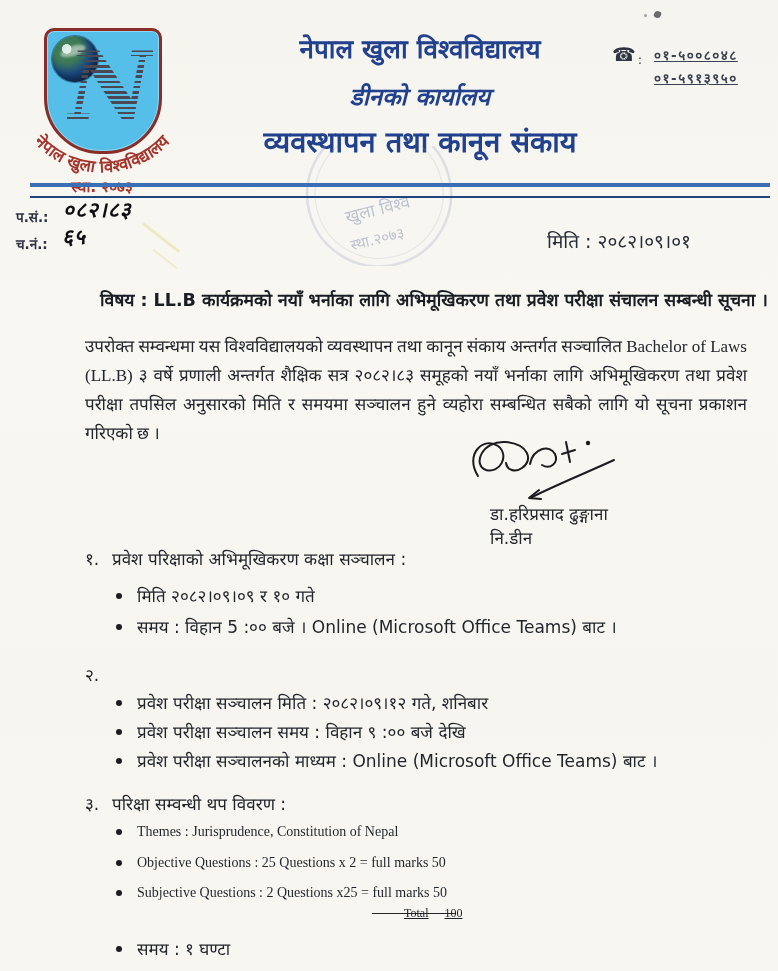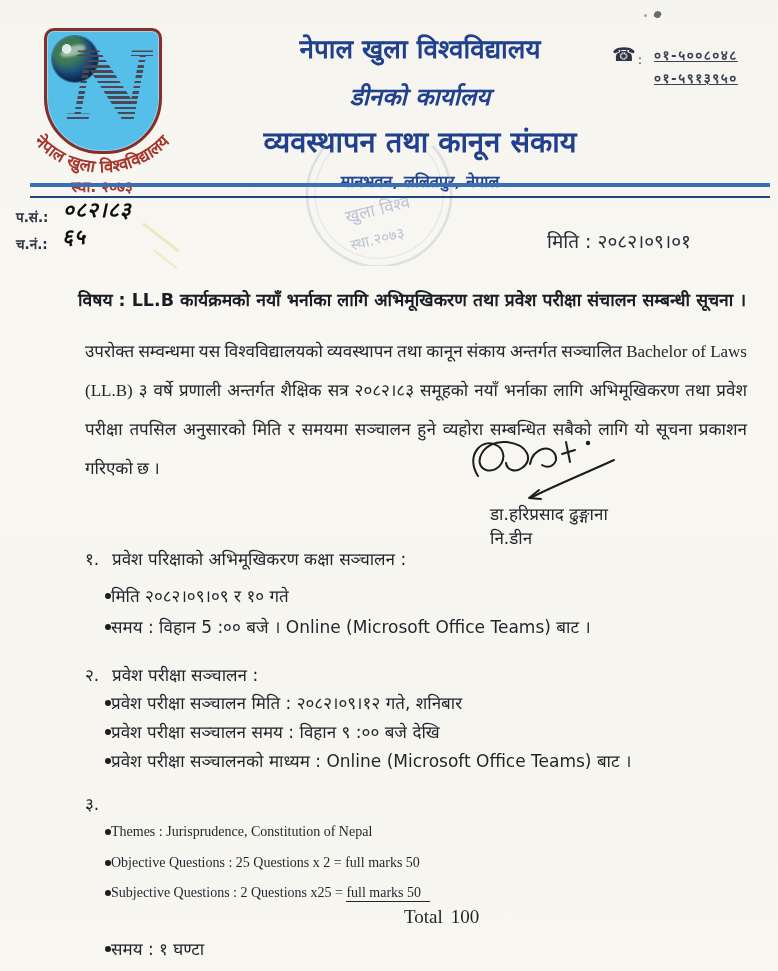--- a/index.html
+++ b/index.html
@@ -46,36 +46,36 @@
   .streak{position:absolute;left:138px;top:236px;width:46px;height:3px;background:rgba(222,214,120,.4);transform:rotate(38deg);}
   .streak2{position:absolute;left:150px;top:258px;width:30px;height:2px;background:rgba(222,214,120,.33);transform:rotate(38deg);}
   
   .meta-row{position:absolute;left:16px;font-size:13.5px;color:#2c3242;font-weight:bold;}
   .meta-ref{top:200px;}
   .meta-disp{top:227px;}
   .hand{display:inline-block;font-size:21px;font-weight:bold;color:#0e0e10;transform:skewX(-12deg);
         margin-left:12px;position:relative;top:-5px;letter-spacing:1px;}
   .date-line{position:absolute;left:547px;top:228px;font-size:19px;color:#262c36;white-space:nowrap;}
   
-  .subject{position:absolute;left:78px;top:287px;width:690px;font-size:17.5px;font-weight:bold;color:#191d24;white-space:nowrap;}
-  .body-par{position:absolute;left:85px;top:332px;width:662px;font-size:17px;line-height:39px;
+  .subject{position:absolute;left:78px;top:287px;width:690px;font-size:17.5px;font-weight:bold;color:#191d24;white-space:nowrap;text-align:right;}
+  .body-par{position:absolute;left:85px;top:332px;width:662px;font-size:17px;line-height:29px;
         text-align:justify;color:#22262c;font-family:"Liberation Serif","DejaVu Sans",serif;}
   
   .sig-svg{position:absolute;left:438px;top:432px;width:210px;height:78px;}
   .sig-name{position:absolute;left:490px;top:502px;font-size:17px;color:#23272d;white-space:nowrap;}
   .sig-title{position:absolute;left:490px;top:526px;font-size:17px;color:#23272d;}
   
   .srow{position:absolute;left:85px;display:flex;gap:9px;font-size:17px;color:#1e2228;white-space:nowrap;}
   .srow .num{min-width:18px;}
-  .brow{position:absolute;left:105px;display:flex;align-items:center;gap:0;font-size:17px;color:#1f232a;white-space:nowrap;}
+  .brow{position:absolute;left:116px;display:flex;align-items:center;gap:15px;font-size:17px;color:#1f232a;white-space:nowrap;}
   .dot{flex:none;width:6px;height:6px;border-radius:50%;background:#1d1d1f;}
   .latin{font-family:"Liberation Serif","DejaVu Sans",serif;font-size:14px;}
-  .und{border-bottom:1.6px solid #26262a;padding-right:9px;padding-bottom:1px;}
+  .und{border-bottom:1.6px solid #26262a;padding-right:9px;padding-bottom:13px;}
   .total-row{position:absolute;left:404px;top:906px;font-family:"Liberation Serif","DejaVu Serif",serif;
-        font-size:19px;color:#1e2228;display:flex;gap:8px;}
+        font-size:12px;color:#1e2228;display:flex;gap:16px;text-decoration:underline;}
 </style>
 </head>
 <body>
 
 <div class="page">
 
   <div class="smudge">
       <i class="a"></i>
       <i class="b"></i>
     </div>
@@ -93,21 +93,20 @@
         <textPath href="#arcp" startOffset="50%" text-anchor="middle">नेपाल खुला विश्वविद्यालय</textPath>
       </text>
     </svg>
     <div class="logo-est">स्था: २०७३</div>
   </div>
 
   <div class="hdr-center">
     <div class="hdr-line1">नेपाल खुला विश्वविद्यालय</div>
     <div class="hdr-line2">डीनको कार्यालय</div>
     <div class="hdr-line3">व्यवस्थापन तथा कानून संकाय</div>
-    <div class="hdr-line4">मानभवन, ललितपुर, नेपाल</div>
   </div>
 
   <div class="phones">
     <span class="tel-icon">☎</span>
     <span class="tel-colon">:</span>
     <div class="phone-list">
       <div>०१-५००८०४८</div>
       <div>०१-५९१३९५०</div>
     </div>
   </div>
@@ -160,37 +159,37 @@
     <span class="dot"></span>
     <span>मिति २०८२।०९।०९ र १० गते</span>
   </div>
   <div class="brow" style="top:615px">
     <span class="dot"></span>
     <span>समय : विहान 5 :०० बजे । Online (Microsoft Office Teams) बाट ।</span>
   </div>
 
   <div class="srow" style="top:663px">
     <span class="num">२.</span>
-    <span>प्रवेश परीक्षा सञ्चालन :</span>
   </div>
   <div class="brow" style="top:691px">
     <span class="dot"></span>
     <span>प्रवेश परीक्षा सञ्चालन मिति : २०८२।०९।१२ गते, शनिबार</span>
   </div>
   <div class="brow" style="top:720px">
     <span class="dot"></span>
     <span>प्रवेश परीक्षा सञ्चालन समय : विहान ९ :०० बजे देखि</span>
   </div>
   <div class="brow" style="top:749px">
     <span class="dot"></span>
     <span>प्रवेश परीक्षा सञ्चालनको माध्यम : Online (Microsoft Office Teams) बाट ।</span>
   </div>
 
   <div class="srow" style="top:792px">
     <span class="num">३.</span>
+    <span>परिक्षा सम्वन्धी थप विवरण :</span>
   </div>
   <div class="brow" style="top:824px">
     <span class="dot"></span>
     <span class="latin">Themes : Jurisprudence, Constitution of Nepal</span>
   </div>
   <div class="brow" style="top:855px">
     <span class="dot"></span>
     <span class="latin">Objective Questions : 25 Questions x 2 = full marks 50</span>
   </div>
   <div class="brow" style="top:885px">

